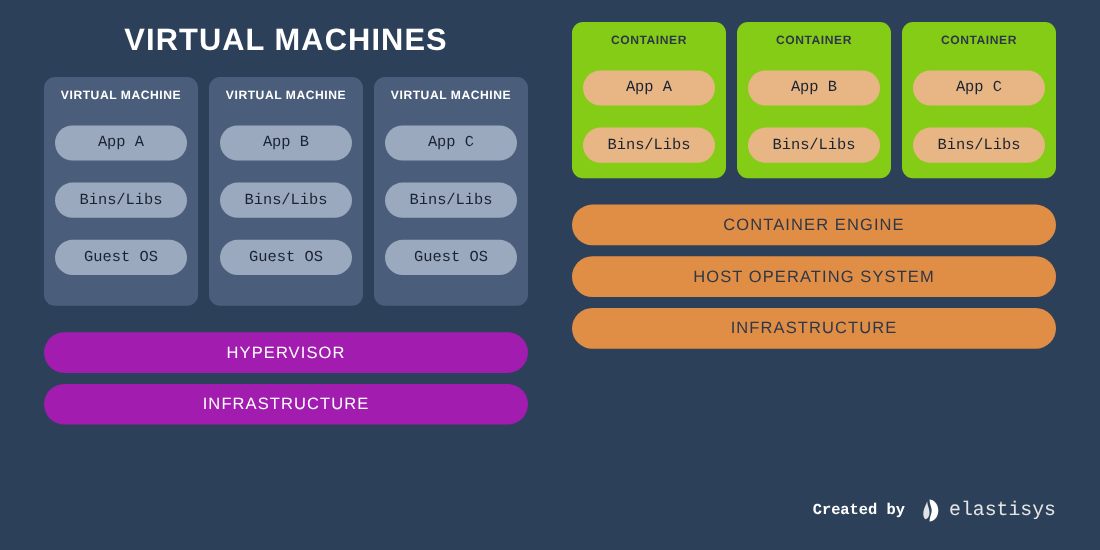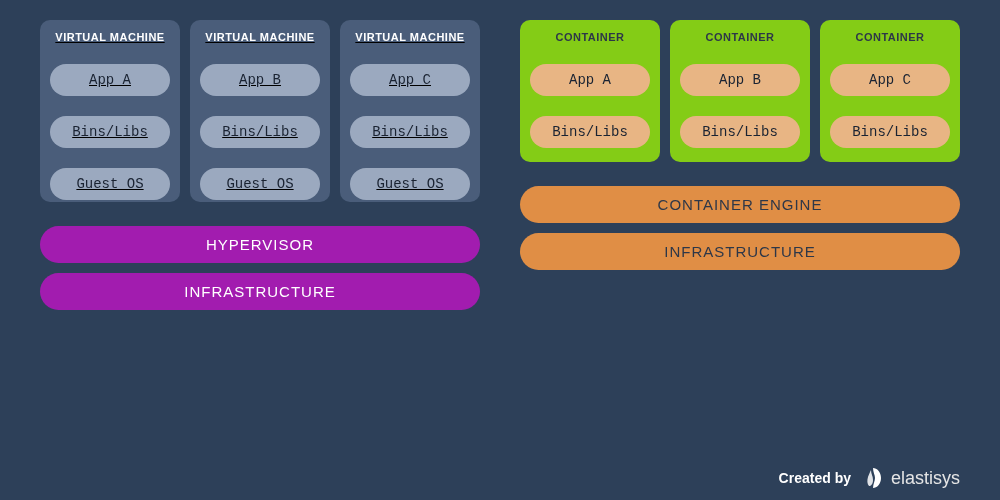--- a/index.html
+++ b/index.html
@@ -36,25 +36,24 @@
     }
     .boxes-row {
       display: flex;
       gap: 10px;
       margin-bottom: 12px;
     }
     .vm-box {
       flex: 1;
       background: #4a5d7a;
       border-radius: 10px;
-      padding: 10px 10px 2px 10px;
+      padding: 10px 10px 28px 10px;
       display: flex;
       flex-direction: column;
       gap: 8px;
-      text-decoration: underline;
     }
     .container-box {
       flex: 1;
       background: #84cc16;
       border-radius: 10px;
       padding: 10px 10px 14px 10px;
       display: flex;
       flex-direction: column;
       gap: 8px;
     }
@@ -102,22 +101,23 @@
       color: #ffffff;
     }
     .container-layer {
       background: #e08e45;
       color: #2d3748;
     }
     .footer {
       display: flex;
       justify-content: flex-end;
       align-items: center;
-      padding: 4px 40px 10px 40px;
+      padding: 4px 40px 24px 40px;
       gap: 10px;
+      font-family: Liberation Mono, monospace;
     }
     .footer-text {
       color: #ffffff;
       font-size: 14px;
       font-weight: 600;
     }
     .logo-group {
       display: flex;
       align-items: center;
       gap: 6px;
@@ -127,20 +127,21 @@
       font-size: 18px;
       font-weight: 400;
     }
   </style>
 </head>
 <body>
 
 <div class="main-container">
 
   <div class="column">
+    <div class="heading">VIRTUAL MACHINES</div>
     <div class="boxes-row">
       <div class="vm-box">
         <div class="box-title">VIRTUAL MACHINE</div>
         <div class="pill vm-pill">App A</div>
         <div class="pill vm-pill">Bins/Libs</div>
         <div class="pill vm-pill">Guest OS</div>
       </div>
       <div class="vm-box">
         <div class="box-title">VIRTUAL MACHINE</div>
         <div class="pill vm-pill">App B</div>
@@ -172,20 +173,21 @@
         <div class="pill container-pill">Bins/Libs</div>
       </div>
       <div class="container-box">
         <div class="box-title">CONTAINER</div>
         <div class="pill container-pill">App C</div>
         <div class="pill container-pill">Bins/Libs</div>
       </div>
     </div>
     <div style="height:12px"></div>
     <div class="layer-bar container-layer">CONTAINER ENGINE</div>
+    <div class="layer-bar container-layer">HOST OPERATING SYSTEM</div>
     <div class="layer-bar container-layer">INFRASTRUCTURE</div>
   </div>
 </div>
 
 <div class="footer">
   <span class="footer-text">Created by</span>
   <div class="logo-group">
     <svg width="24" height="24" viewBox="0 0 24 24">
       <path d="M12 2 C16 2 20 6 20 12 C20 18 16 22 12 22 C12 18 14 15 14 12 C14 9 12 6 12 2 Z" fill="#ffffff"></path>
       <path d="M10 4 C10 8 12 10 12 14 C12 18 10 20 8 20 C6 18 6 14 7 11 C8 8 9 6 10 4 Z" fill="#ffffff" opacity="0.85"></path>

